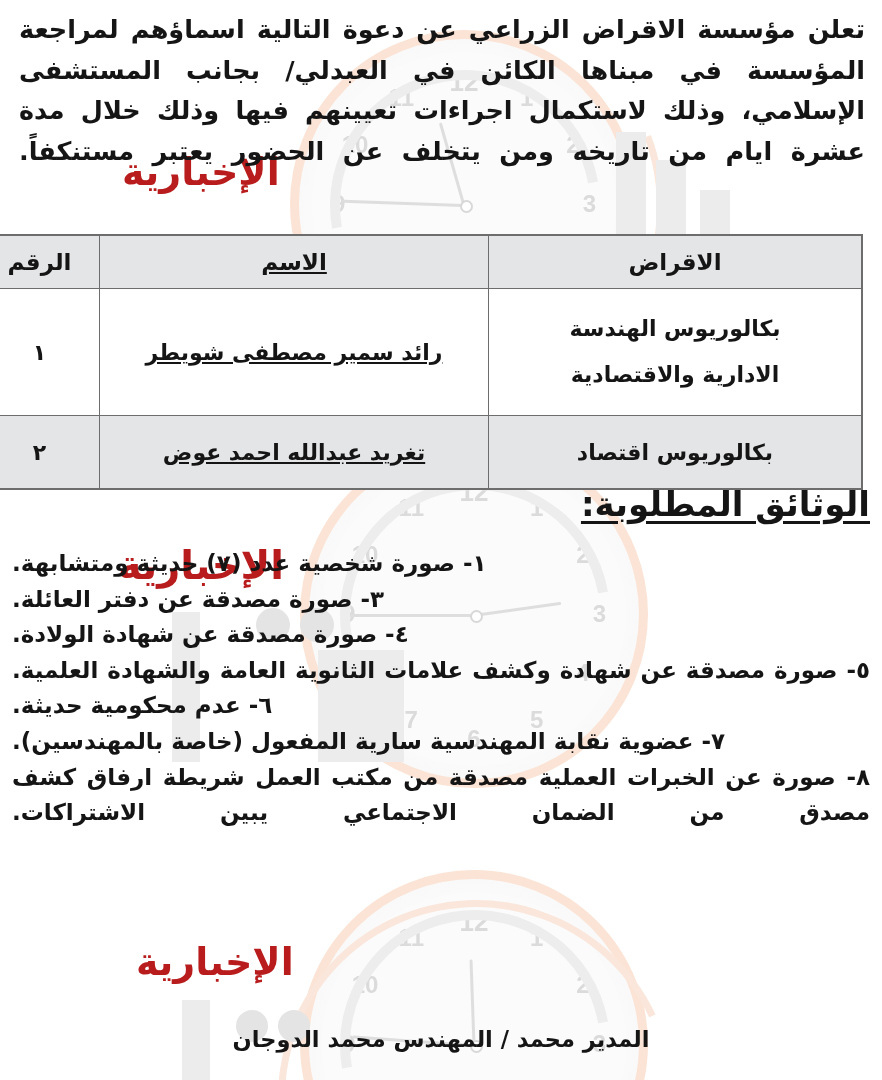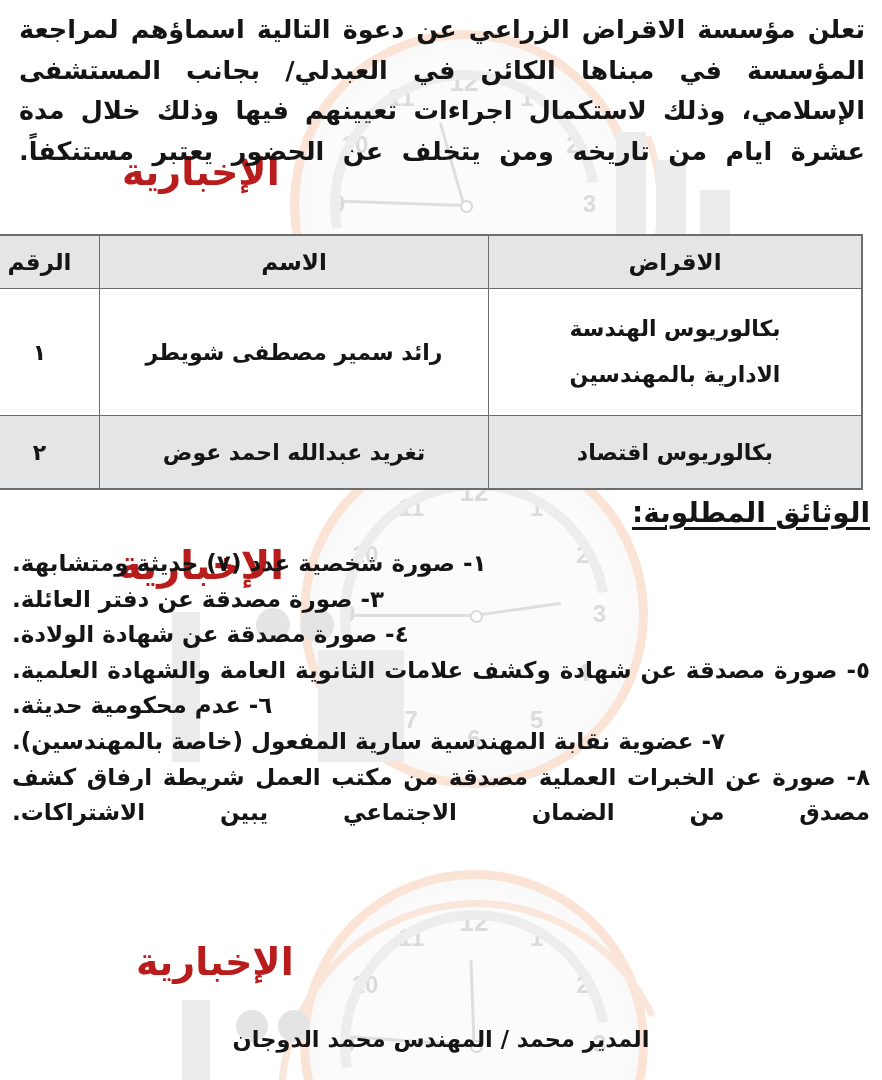--- a/index.html
+++ b/index.html
@@ -136,29 +136,29 @@
   table.people thead th {
     background: #e4e5e7;
     height: 44px;
     font-size: 23px;
   }
   table.people tbody tr.r-odd td { background: #ffffff; }
   table.people tbody tr.r-even td { background: #e4e5e7; }
   table.people tbody tr.r-odd td { height: 118px; }
   table.people tbody tr.r-even td { height: 64px; }
   .col-spec  { width: 360px; }
-  .col-name  { width: 376px; }
+  .col-name  { width: 376px; text-decoration: underline; }
   .col-num   { width: 107px; }
   .spec-line { display: block; line-height: 46px; }
 
   .docs-heading {
     position: absolute;
-    top: 496px;
+    top: 484px;
     right: 12px;
-    font-size: 28px;
+    font-size: 34px;
     font-weight: 700;
     text-decoration: underline;
     text-underline-offset: 5px;
     text-decoration-thickness: 2.5px;
     white-space: nowrap;
   }
 
   .docs-list {
     position: absolute;
     top: 546px;
@@ -285,21 +285,21 @@
       <tr>
         <th class="col-spec">الاقراض</th>
         <th class="col-name">الاسم</th>
         <th class="col-num">الرقم</th>
       </tr>
     </thead>
     <tbody>
       <tr class="r-odd">
         <td class="col-spec">
           <span class="spec-line">بكالوريوس الهندسة</span>
-          <span class="spec-line">الادارية بالمهندسين</span>
+          <span class="spec-line">الادارية والاقتصادية</span>
         </td>
         <td class="col-name">رائد سمير مصطفى شويطر</td>
         <td class="col-num">١</td>
       </tr>
       <tr class="r-even">
         <td class="col-spec">بكالوريوس اقتصاد</td>
         <td class="col-name">تغريد عبدالله احمد عوض</td>
         <td class="col-num">٢</td>
       </tr>
     </tbody>

